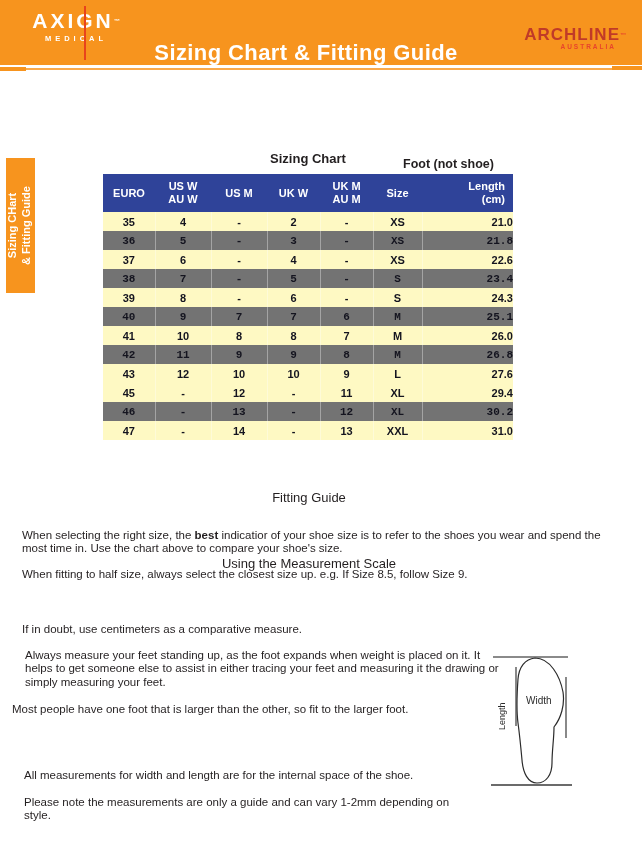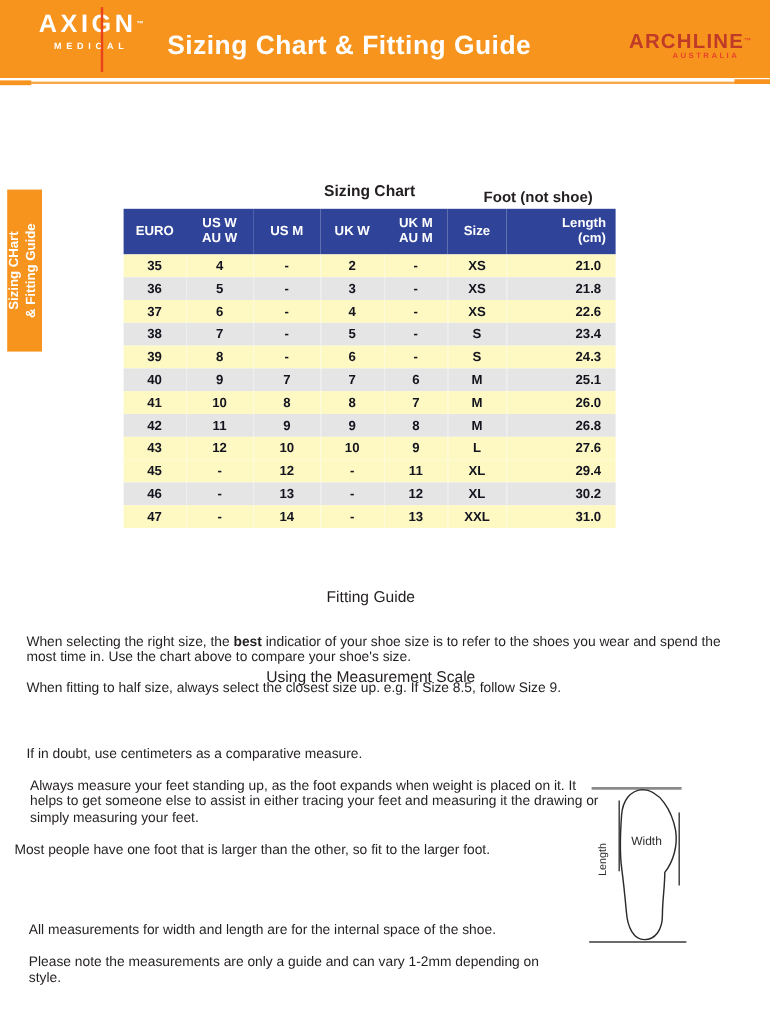--- a/index.html
+++ b/index.html
@@ -5,21 +5,21 @@
   html, body { margin:0; padding:0; background:#ffffff; }
   .page {
     position:relative; width:642px; height:848px; background:#ffffff;
     font-family:"Liberation Sans", sans-serif; overflow:hidden; color:#231f20;
   }
 
   
   .banner { position:absolute; top:0; left:0; width:642px; height:65px; background:#F7941E; }
   .banner-title {
     position:absolute; left:0; top:24px; width:580px; text-align:center;
-    color:#ffffff; font-size:22px; font-weight:bold; letter-spacing:0.4px; margin:1px;
+    color:#ffffff; font-size:22px; font-weight:bold; letter-spacing:0.4px; margin:16px;
   }
   .logo-axign { position:absolute; left:22px; top:9px; width:108px; text-align:center; }
   .axign-name { color:#ffffff; font-size:21px; font-weight:bold; letter-spacing:3px; line-height:24px; }
   .axign-tm { font-size:6px; vertical-align:top; letter-spacing:0; }
   .axign-sub { color:#ffffff; font-size:7.5px; font-weight:bold; letter-spacing:4px; margin-top:1px; }
   .axign-line { position:absolute; left:62px; top:-3px; width:2px; height:54px; background:#E8431C; }
   .logo-archline { position:absolute; right:16px; top:26px; text-align:right; }
   .arch-name { color:#C03A28; font-size:17px; font-weight:bold; letter-spacing:1px; line-height:18px; }
   .arch-tm { font-size:6px; color:#E8442B; vertical-align:top; letter-spacing:0; }
   .arch-sub { color:#E8442B; font-size:6.5px; font-weight:bold; letter-spacing:2px; margin-top:-1px; padding-right:10px; }
@@ -53,23 +53,23 @@
   .size-table th {
     background:#2F4399; color:#ffffff; font-weight:bold; font-size:11px;
     line-height:13px; height:38px; vertical-align:middle; text-align:center; padding:0;
   }
   .size-table th.len-h { text-align:right; padding-right:8px; }
   .size-table td {
     height:19px; text-align:center; font-size:11px; font-weight:bold;
     color:#14141f; padding:0; border-left:1px solid rgba(255,255,255,0.35);
   }
   .size-table td:first-child { border-left:none; }
-  .size-table td.len { text-align:right; padding-right:12px; }
+  .size-table td.len { text-align:right; }
   tr.row-blue  td { background:#fef9c3; }
-  tr.row-peri  td { background:#e5e5e5; }
+  tr.row-peri  td { background:#737373;font-family:Liberation Mono, monospace; }
 
   
   .h-center { position:absolute; left:0; width:618px; text-align:center; font-size:13px; font-weight:normal; }
   .h-fitting { top:490px; }
   .h-using   { top:556px; }
   .para { position:absolute; font-size:11.5px; line-height:13.5px; color:#231f20; }
   .p1 { top:517px; left:22px; width:606px; }
   .p2 { top:556px; left:22px; width:606px; }
   .p3 { top:611px; left:22px; width:540px; }
   .p4 { top:637px; left:25px; width:474px; }

